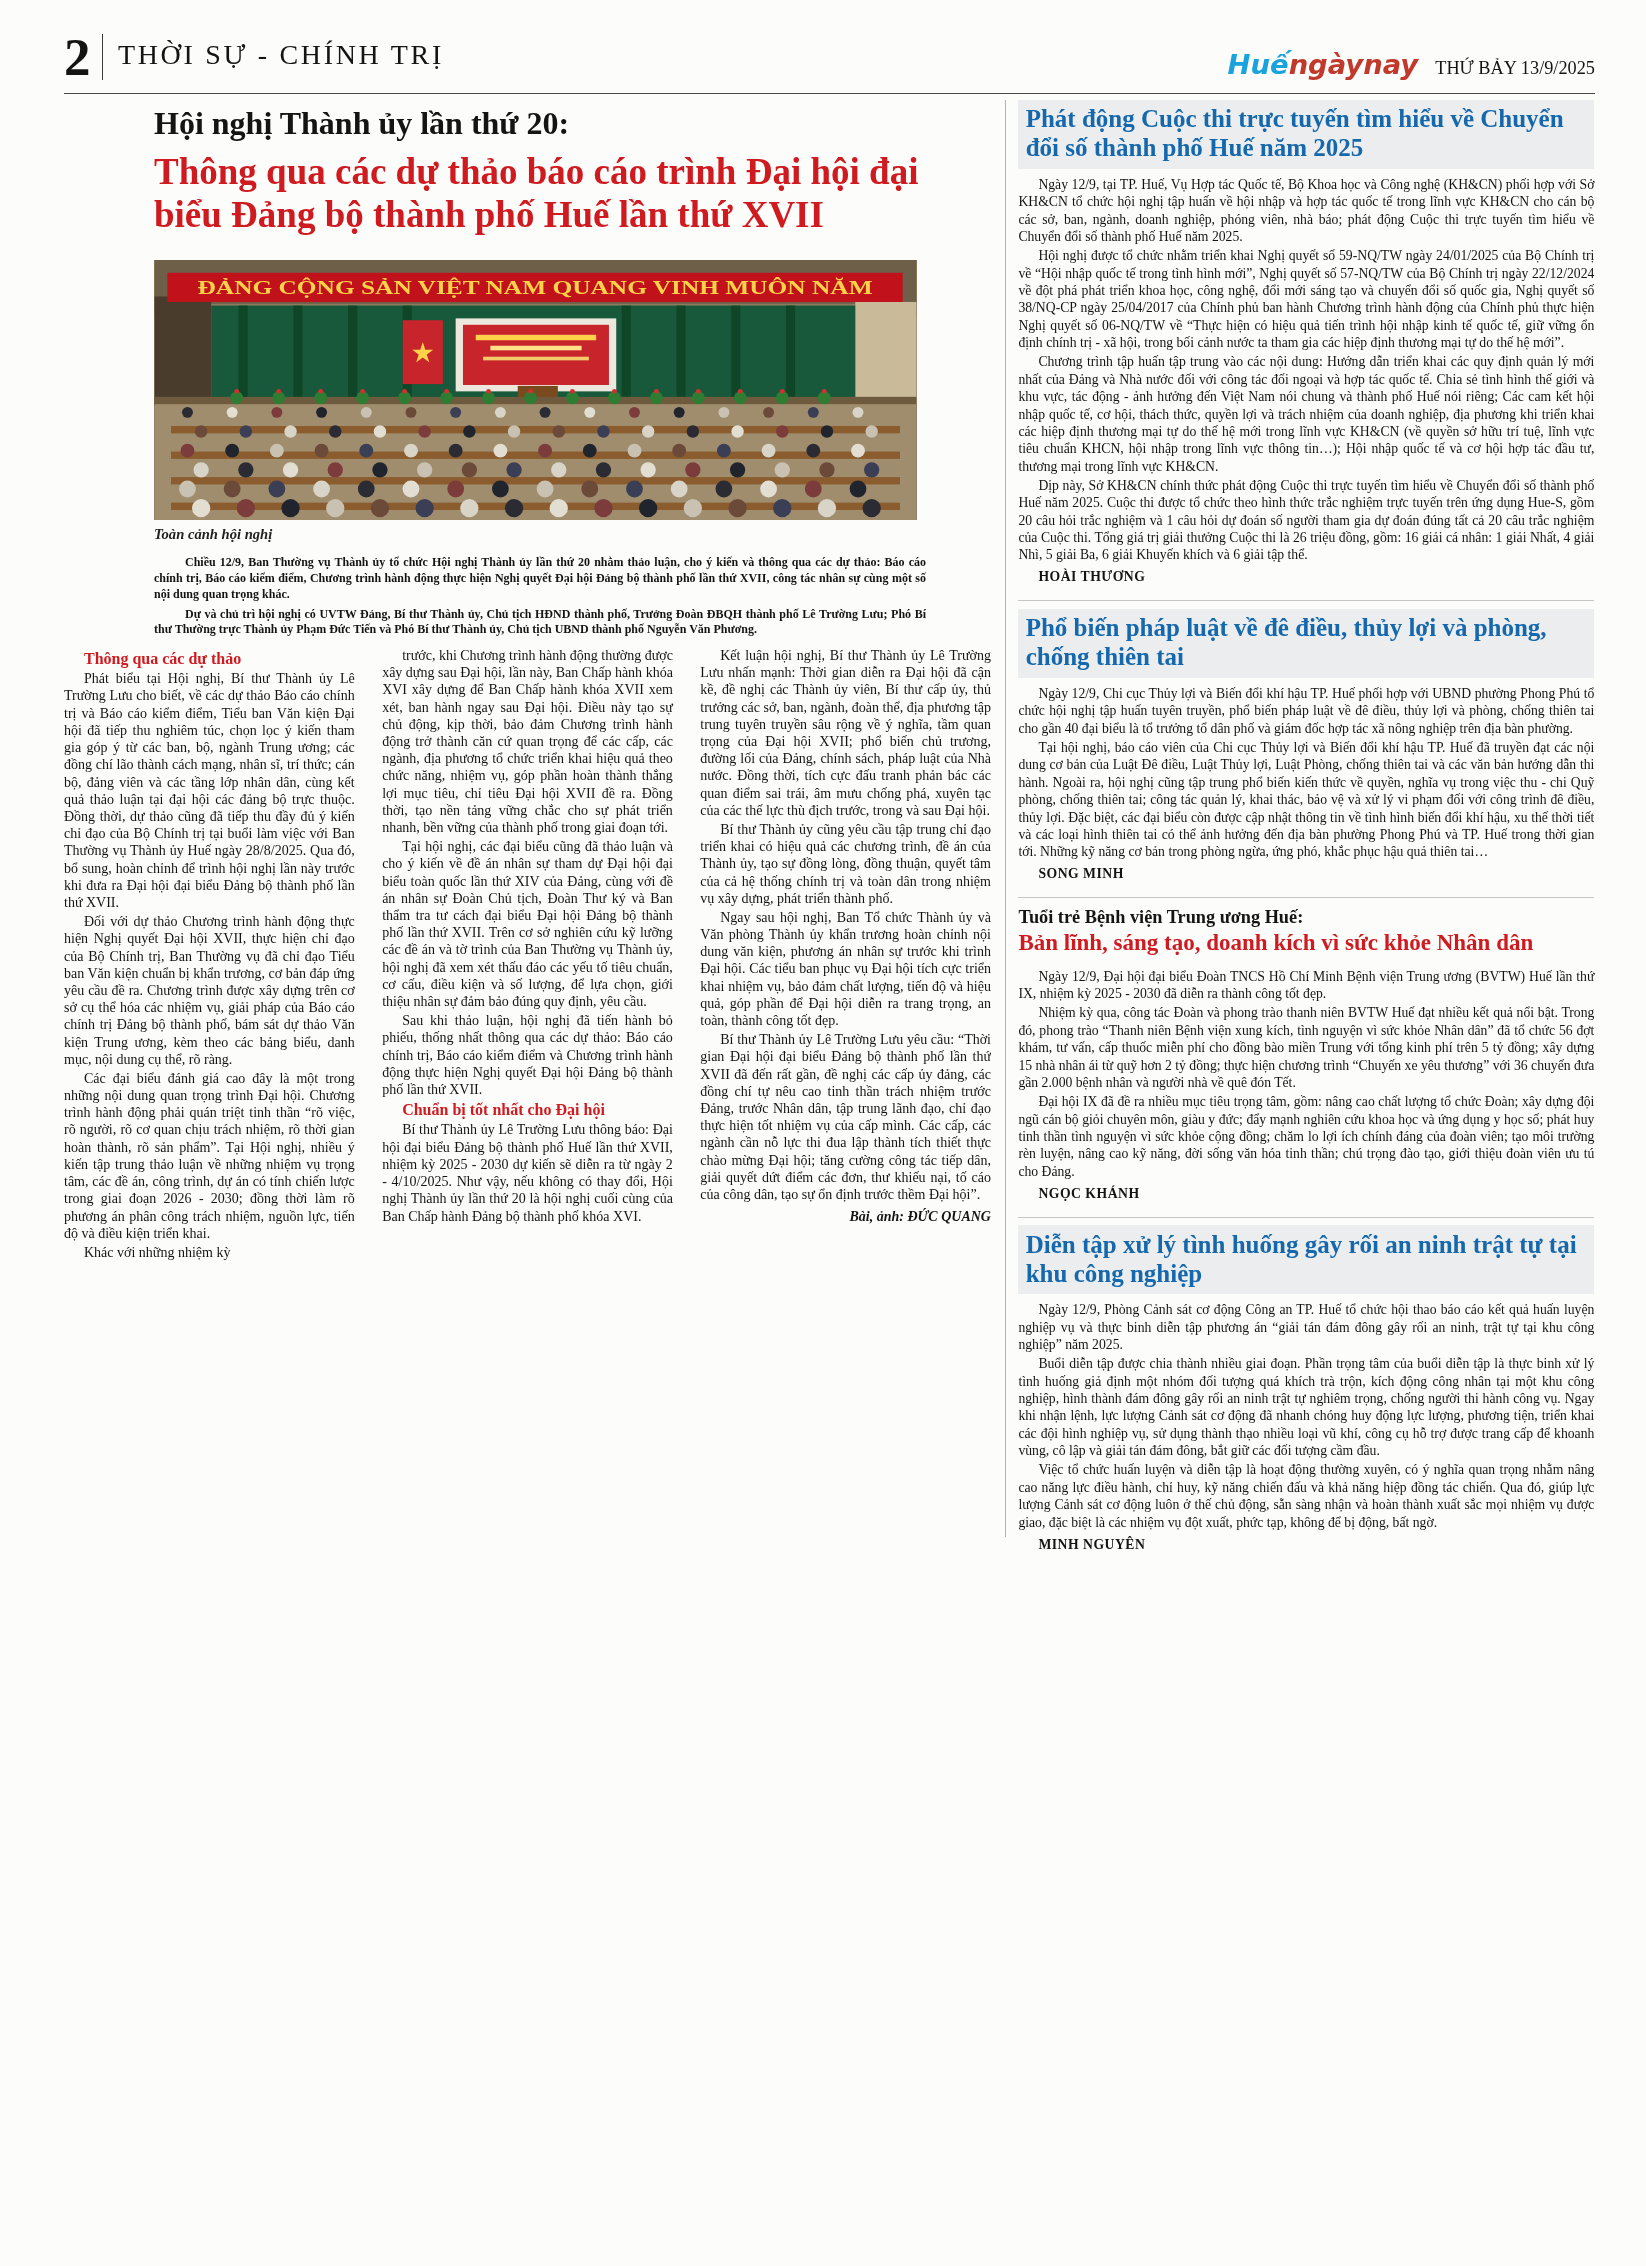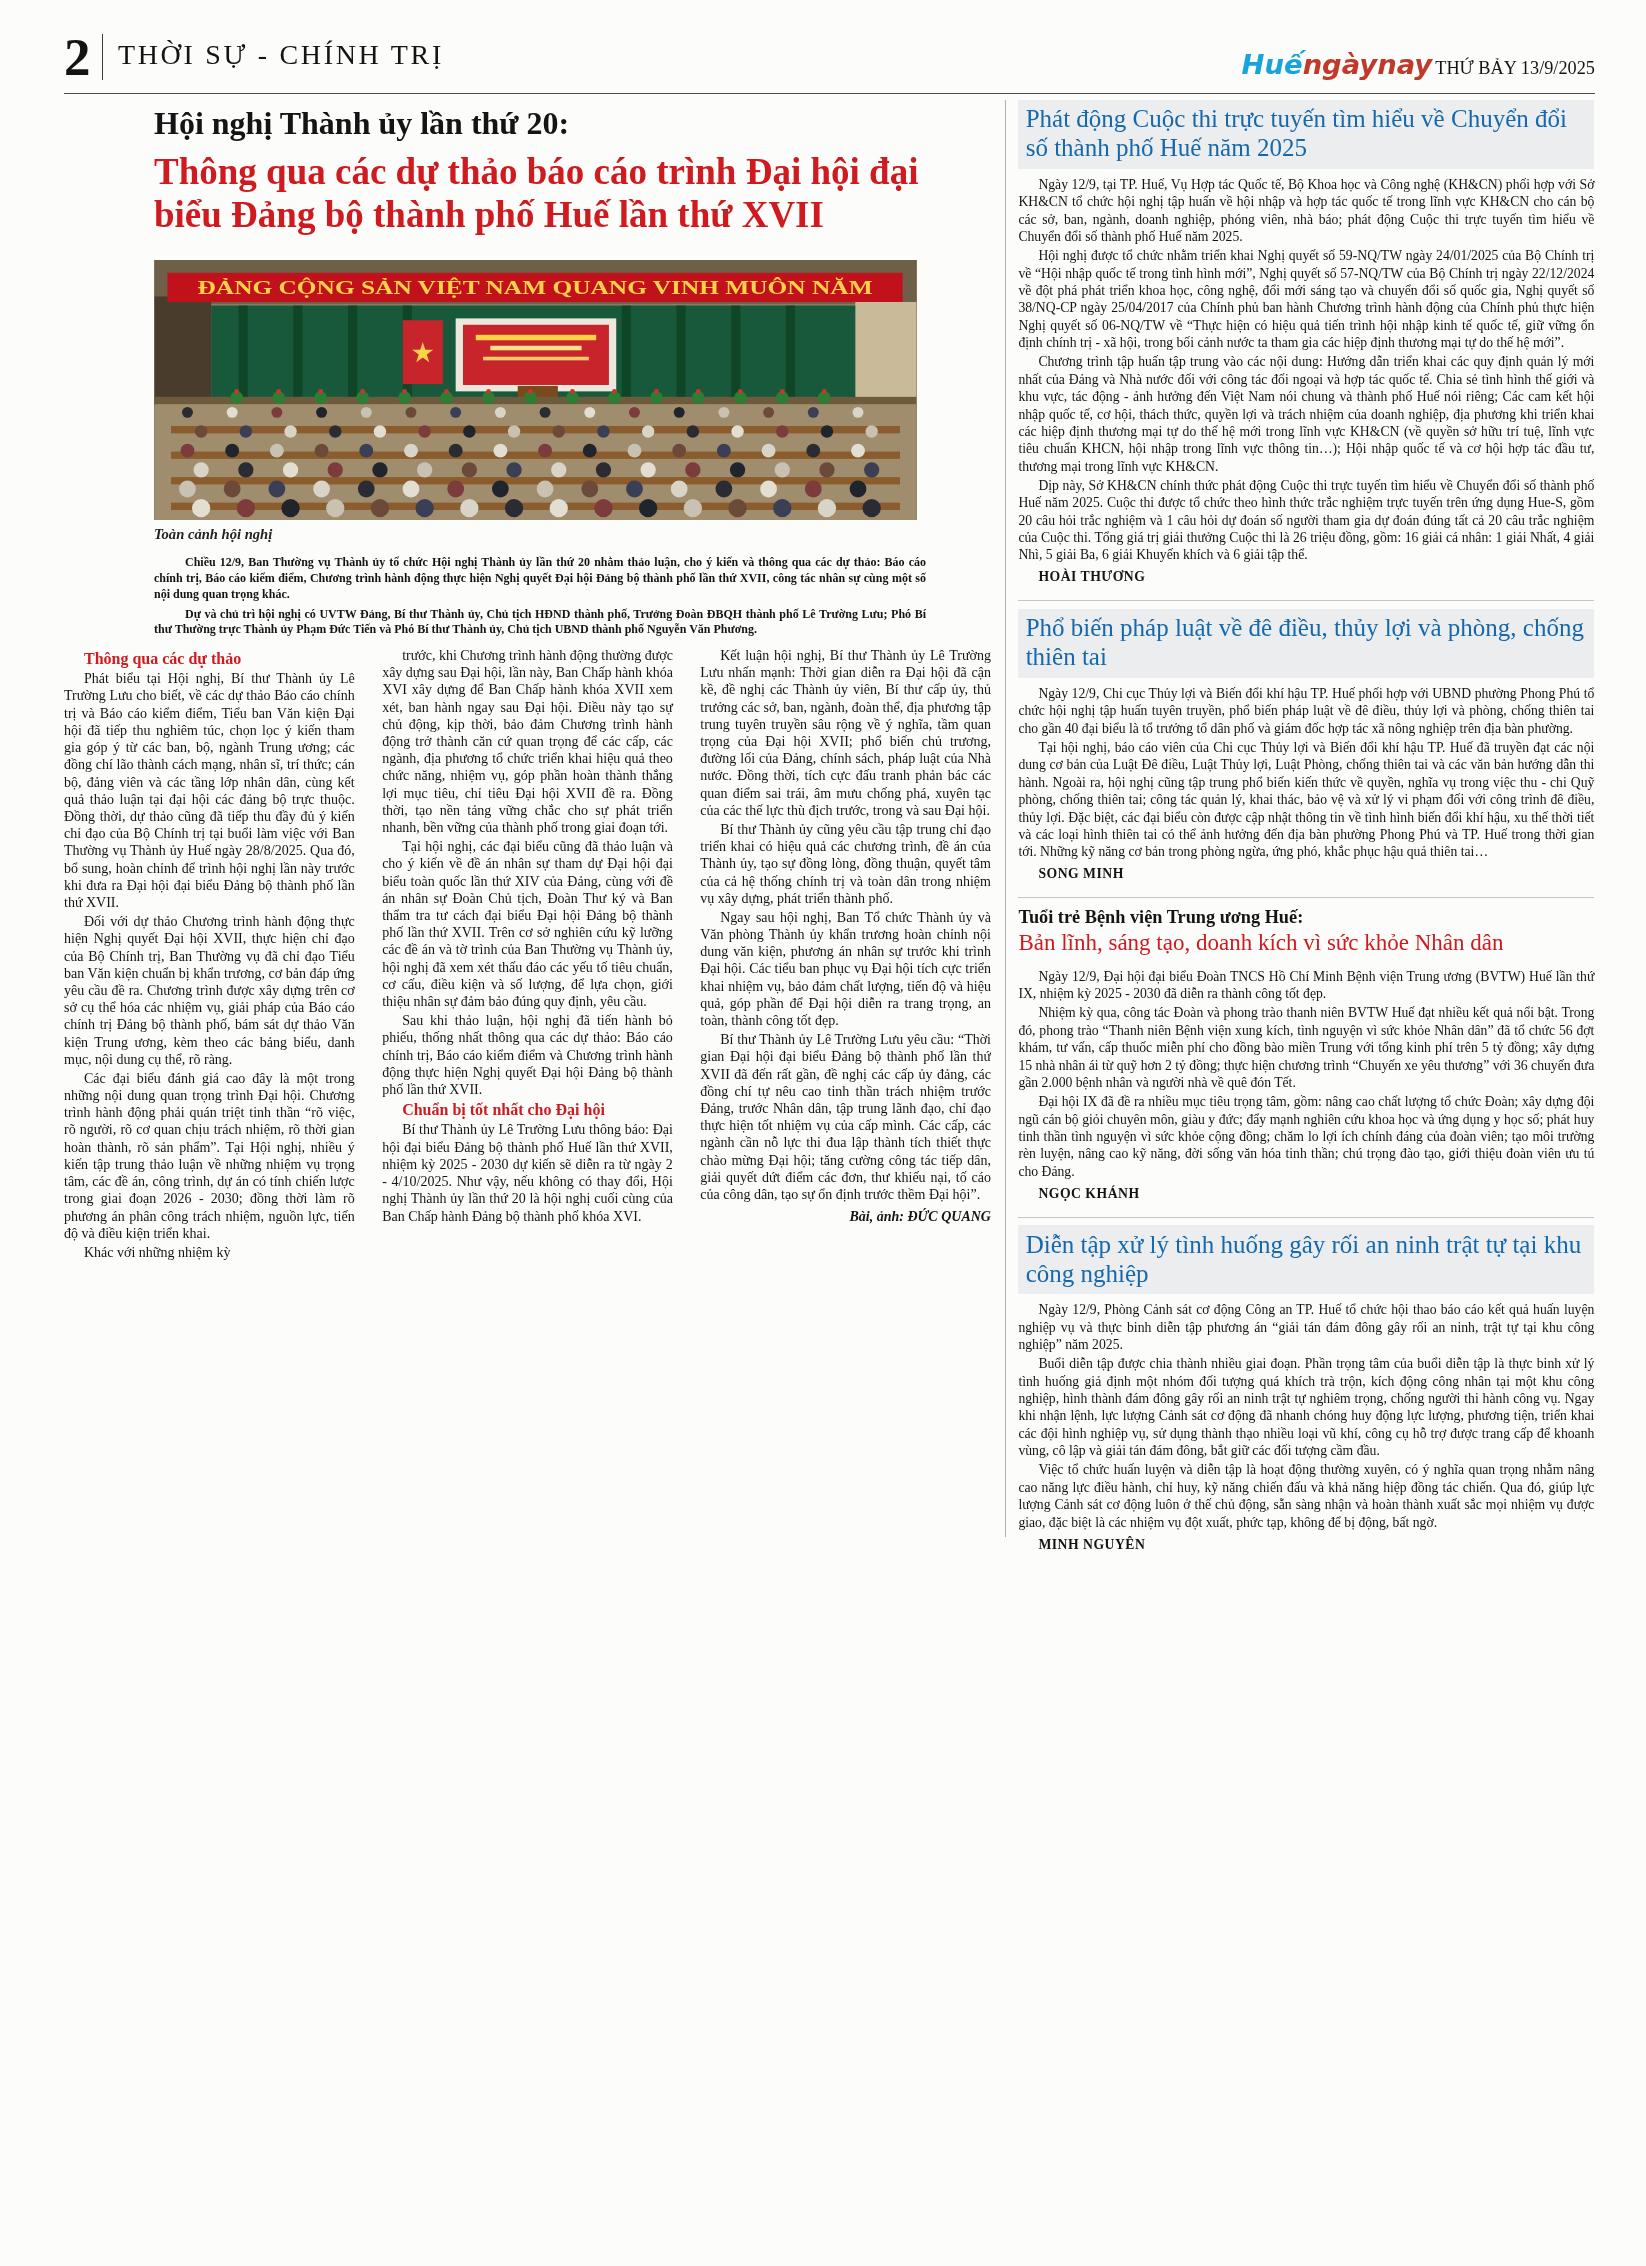--- a/index.html
+++ b/index.html
@@ -8,21 +8,21 @@
          font-family:"Liberation Serif", serif; color:#141414; background:#fcfcfa; }
   .page { padding:31px 52px 0 64px; }
 
   
   .header-row { display:flex; justify-content:space-between; align-items:flex-end;
                 padding-bottom:9.1px; border-bottom:1.8px solid #4a4a4a; }
   .header-left { display:flex; align-items:center; }
   .page-number { font-size:53px; font-weight:bold; line-height:1; }
   .header-vbar { width:1.8px; height:46px; background:#3c3c3c; margin:0 14.6px 1.8px 11px; }
   .section-title { font-size:28px; letter-spacing:2.7px; font-weight:normal; padding-bottom:5.5px; }
-  .header-right { display:flex; align-items:baseline; gap:3px; padding-bottom:3.7px; }
+  .header-right { display:flex; align-items:baseline; gap:17px; padding-bottom:3.7px; }
   .logo { font-family:"DejaVu Sans", sans-serif; font-style:italic; font-weight:bold; font-size:27.4px; }
   .logo-hue { color:var(--masthead_blue,#18a3dc); }
   .logo-rest { color:#c0392b; }
   .issue-date { font-size:18.3px; }
 
   
   .content { display:flex; align-items:stretch; }
   .main-col { width:927px; padding-top:7.3px; }
   .v-divider { width:0.9px; background:#b2b2b0; margin:5.5px 12.8px 31px 13.7px; }
   .sidebar { width:576px; padding-top:5.5px; }
@@ -41,21 +41,21 @@
   .col { width:291px; font-size:14px; line-height:1.23; text-align:justify; }
   .col p { text-indent:20px; margin-bottom:1.8px; }
   .subhead { color:var(--accent_red,#cf1b20); font-weight:bold; font-size:16px;
              margin:1.8px 0 4.6px; text-indent:0; }
   .byline { text-align:right; font-weight:bold; font-style:italic; font-size:14px; margin-top:4.6px; }
 
   
   .sb-article { padding:7.3px 0 12.8px; border-bottom:0.9px solid #c6c6c4; }
   .sb-article:first-child { padding-top:0; }
   .sb-article:last-child { border-bottom:none; }
-  .sb-hl { color:var(--accent_blue,#1668ad); font-weight:normal; font-size:25px; line-height:1.16;
+  .sb-hl { color:var(--accent_blue,#1668ad); font-weight:bold; font-size:25px; line-height:1.16;
            background:var(--headline_bg,#eceeee); padding:4.6px 7.3px 6.4px; margin-bottom:7.3px; }
   .sb-hl.red { color:var(--accent_red,#cf1b20); background:none; padding:0 0 3.7px; font-size:23px; }
   .sb-kicker { font-weight:bold; font-size:18.3px; margin:1.8px 0 1.8px; }
   .sb-article p { font-size:13.7px; line-height:1.27; text-align:justify; text-indent:20px; margin-bottom:1.8px; }
   .signature { text-align:right; font-weight:bold; font-size:13.7px; margin-top:4.6px; letter-spacing:0.5px; }
 </style>
 </head>
 <body>
 
 <div class="page">

